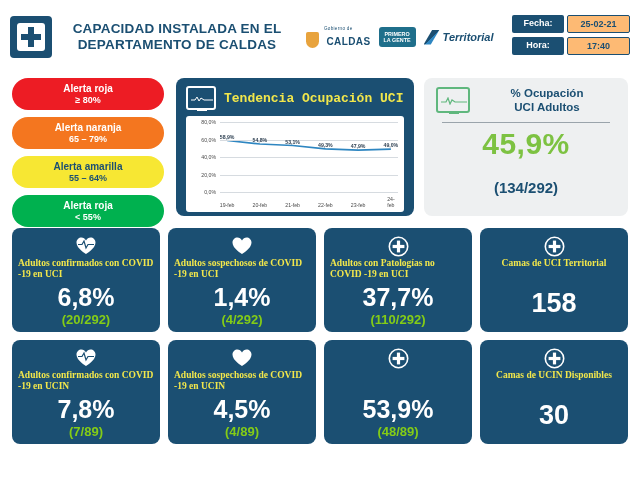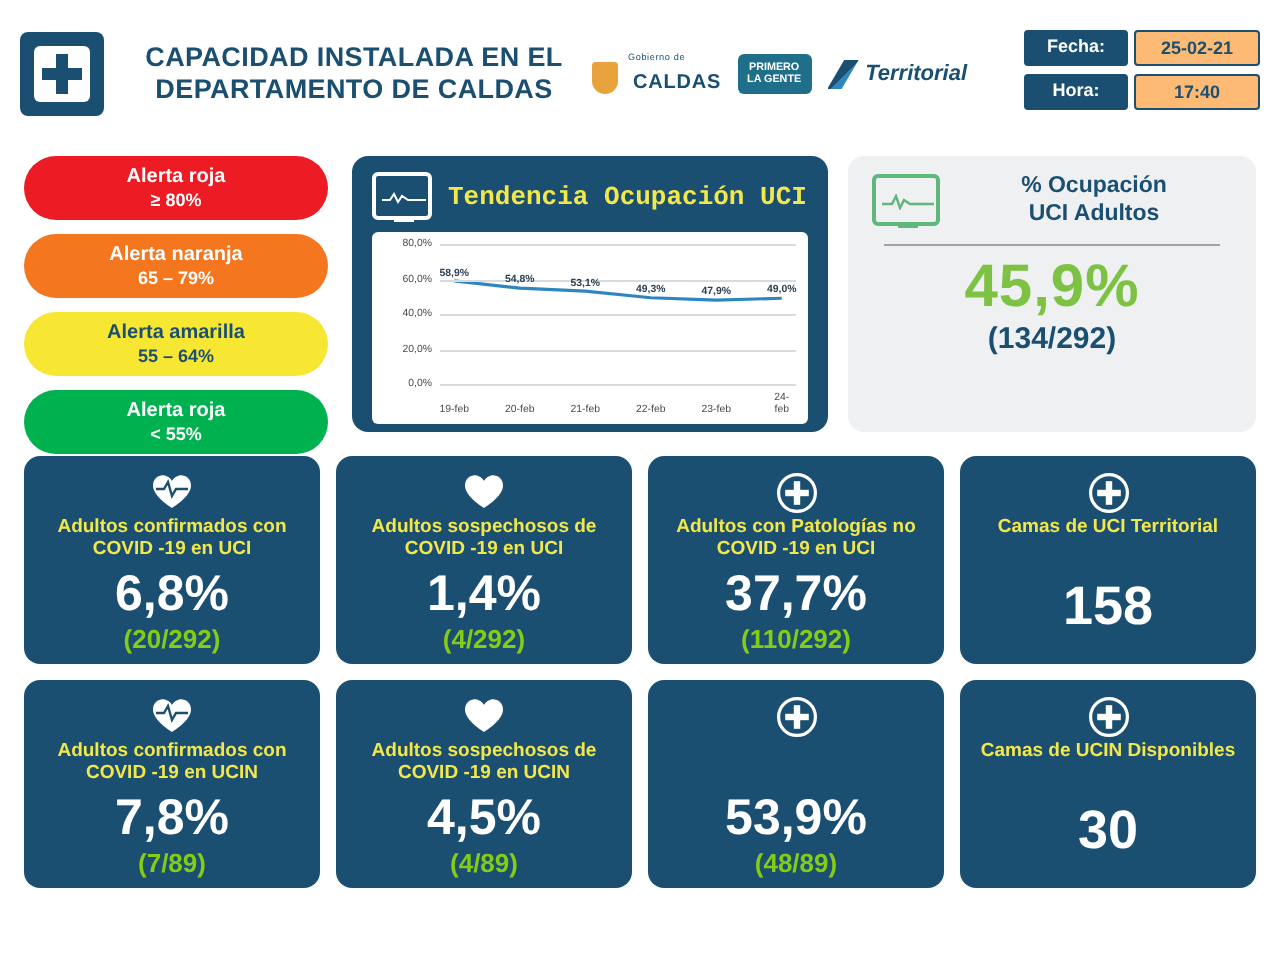--- a/index.html
+++ b/index.html
@@ -31,21 +31,21 @@
   .logo-cross:before { left: 11px; top: 4px; width: 6px; height: 20px; }
   .logo-cross:after  { top: 11px; left: 4px; height: 6px; width: 20px; }
 
   .header-title {
     flex: 0 0 auto; margin-left: 10px;
     color: #1b4f72; font-weight: bold; font-size: 13.5px;
     line-height: 1.22; text-align: center; letter-spacing: .2px;
     width: 230px;
   }
 
-  .gov-logos { display: flex; align-items: center; gap: 8px; margin-left: 4px; }
+  .gov-logos { display: flex; align-items: center; gap: 8px; margin-left: 14px; }
   .gov-caldas { text-align: center; }
   .gov-caldas .g-small { font-size: 4.6px; color: #1b4f72; letter-spacing: .3px; }
   .gov-caldas .g-big { font-size: 10px; font-weight: bold; color: #1b4f72; letter-spacing: .4px; }
   .shield-ic {
     width: 13px; height: 16px; background: #e8a33d;
     border-radius: 2px 2px 7px 7px; display: inline-block; vertical-align: middle;
     margin-right: 3px;
   }
   .gente {
     background: #1f6f8b; color: #fff; font-size: 5.4px; font-weight: bold;
@@ -131,36 +131,36 @@
     width: 34px; height: 26px; border: 2px solid #5fb77d; border-radius: 3px;
     position: relative; flex: 0 0 auto;
   }
   .occ-monitor:after {
     content: ""; position: absolute; left: 11px; top: 100%; width: 10px; height: 3px;
     background: #5fb77d;
   }
   .occ-title { flex: 1; text-align: center; color: #1b4f72; font-size: 11.5px; font-weight: bold; line-height: 1.25; }
   .occ-rule { width: 168px; border-top: 1.5px solid #9aa4ab; margin: 7px 0 4px; }
   .occ-pct { color: #7dc242; font-size: 30px; font-weight: bold; letter-spacing: .5px; }
-  .occ-frac { color: #1b4f72; font-size: 15px; font-weight: bold; margin-top: 0; }
+  .occ-frac { color: #1b4f72; font-size: 15px; font-weight: bold; margin-top: 18px; }
 
   
   .grid {
     position: absolute; left: 12px; top: 228px; width: 616px;
     display: grid; grid-template-columns: repeat(4, 1fr); gap: 8px;
   }
   .card {
     background: #1b4f72; border-radius: 8px; height: 104px;
     padding: 7px 6px 6px; display: flex; flex-direction: column; align-items: center;
     position: relative;
   }
   .card-icon { height: 22px; display: flex; align-items: center; justify-content: center; }
   .card-title {
-    color: #f2e74b; font-size: 9.5px; font-weight: bold; text-align: center;
-    line-height: 1.2; margin-top: 1px;
+    color: #f2e74b; font-size: 9.5px; font-weight: bold; 
+    line-height: 1.2; margin-top: 1px; font-family: Liberation Serif, serif;
   }
   .card-value { color: #ffffff; font-size: 25px; font-weight: bold; margin-top: auto; line-height: 1; }
   .card-frac { color: #84cc16; font-size: 13px; font-weight: bold; margin-top: 3px; line-height: 1; }
   .card.big-only .card-value { margin-top: auto; margin-bottom: 9px; font-size: 27px; }
 </style>
 </head>
 <body>
 
 <div class="header">
   <div class="logo-box">

